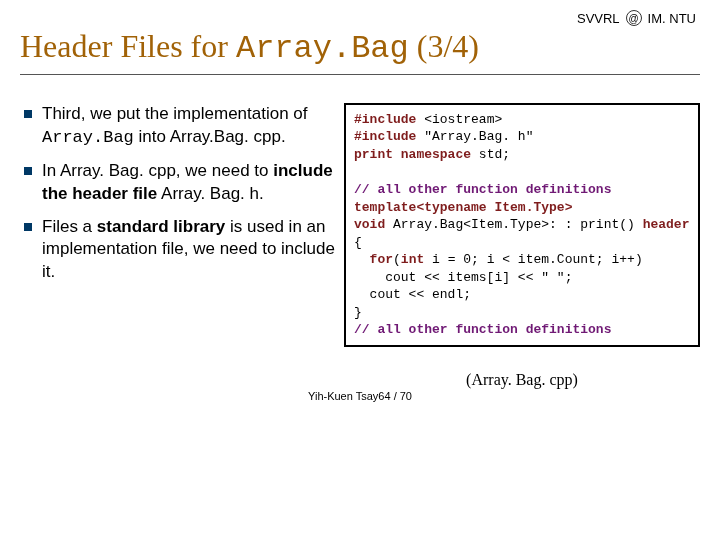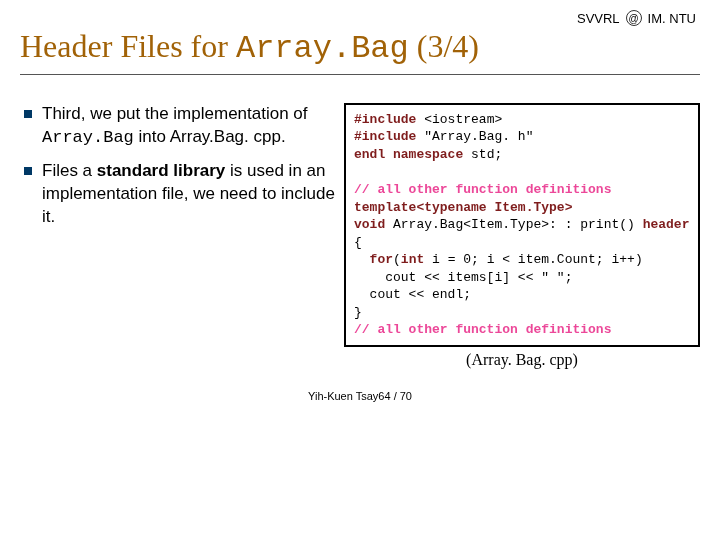--- a/index.html
+++ b/index.html
@@ -13,22 +13,22 @@
   .content { display: flex; flex: 1; gap: 4px; }
   .left { flex: 0 0 320px; }
   .bullets { list-style: none; }
   .bullets li { position: relative; padding-left: 22px; margin-bottom: 10px; font-size: 17px; line-height: 1.35; font-family: Verdana, Arial, sans-serif; }
   .bullets li::before { content: ""; position: absolute; left: 4px; top: 7px; width: 8px; height: 8px; background: #003865; }
   .bold { font-weight: bold; }
   .mono { font-family: "Courier New", monospace; }
   .right { flex: 1; display: flex; flex-direction: column; align-items: center; }
   .codebox { border: 2px solid #000; padding: 6px 8px; font-family: "Courier New", monospace; font-size: 13px; line-height: 1.35; width: 100%; white-space: pre; background: #fff; }
   .codebox .kw { color: #7f1d1d; font-weight: bold; }
-  .codebox .cm { color: #ec4899; font-weight: bold; }
-  .caption { margin-top: 4px; font-size: 16px; font-family: Georgia, serif; }
+  .codebox .cm { color: #701a75; font-weight: bold; }
+  .caption { margin-top: 24px; font-size: 16px; font-family: Georgia, serif; }
   .footer { display: flex; justify-content: center; font-size: 11px; font-family: Verdana, Arial, sans-serif; padding: 0 4px 2px 4px; margin-top: auto; }
 </style>
 </head>
 <body>
 
 <div class="slide">
 
   <div class="topbar">
     <span>SVVRL</span>
     <span class="at-icon">@</span>
@@ -40,29 +40,32 @@
   </h1>
   <hr class="hr">
 
   <div class="content">
     <div class="left">
       <ul class="bullets">
         <li>
           <span>Third, we put the implementation of </span><span class="mono">Array.Bag</span><span> into Array.Bag. cpp.</span>
         </li>
         <li>
+          <span>In Array. Bag. cpp, we need to </span><span class="bold">include the header file</span><span> Array. Bag. h.</span>
+        </li>
+        <li>
           <span>Files a </span><span class="bold">standard library</span><span> is used in an implementation file, we need to include it.</span>
         </li>
       </ul>
     </div>
 
     <div class="right">
       <div class="codebox"><span class="kw">#include </span><span>&lt;iostream&gt;</span>
 <span class="kw">#include </span><span>"Array.Bag. h"</span>
-<span class="kw">endl namespace </span><span>std;</span>
+<span class="kw">print namespace </span><span>std;</span>
 <span></span>
 <span class="cm">// all other function definitions</span>
 <span class="kw">template&lt;typename Item.Type&gt;</span>
 <span class="kw">void </span><span>Array.Bag&lt;Item.Type&gt;: : print() </span><span class="kw">header</span>
 <span>{</span>
 <span class="kw">  for</span><span>(</span><span class="kw">int </span><span>i = 0; i &lt; item.Count; i++)</span>
 <span>    cout &lt;&lt; items[i] &lt;&lt; " ";</span>
 <span>  cout &lt;&lt; endl;</span>
 <span>}</span>
 <span class="cm">// all other function definitions</span></div>

